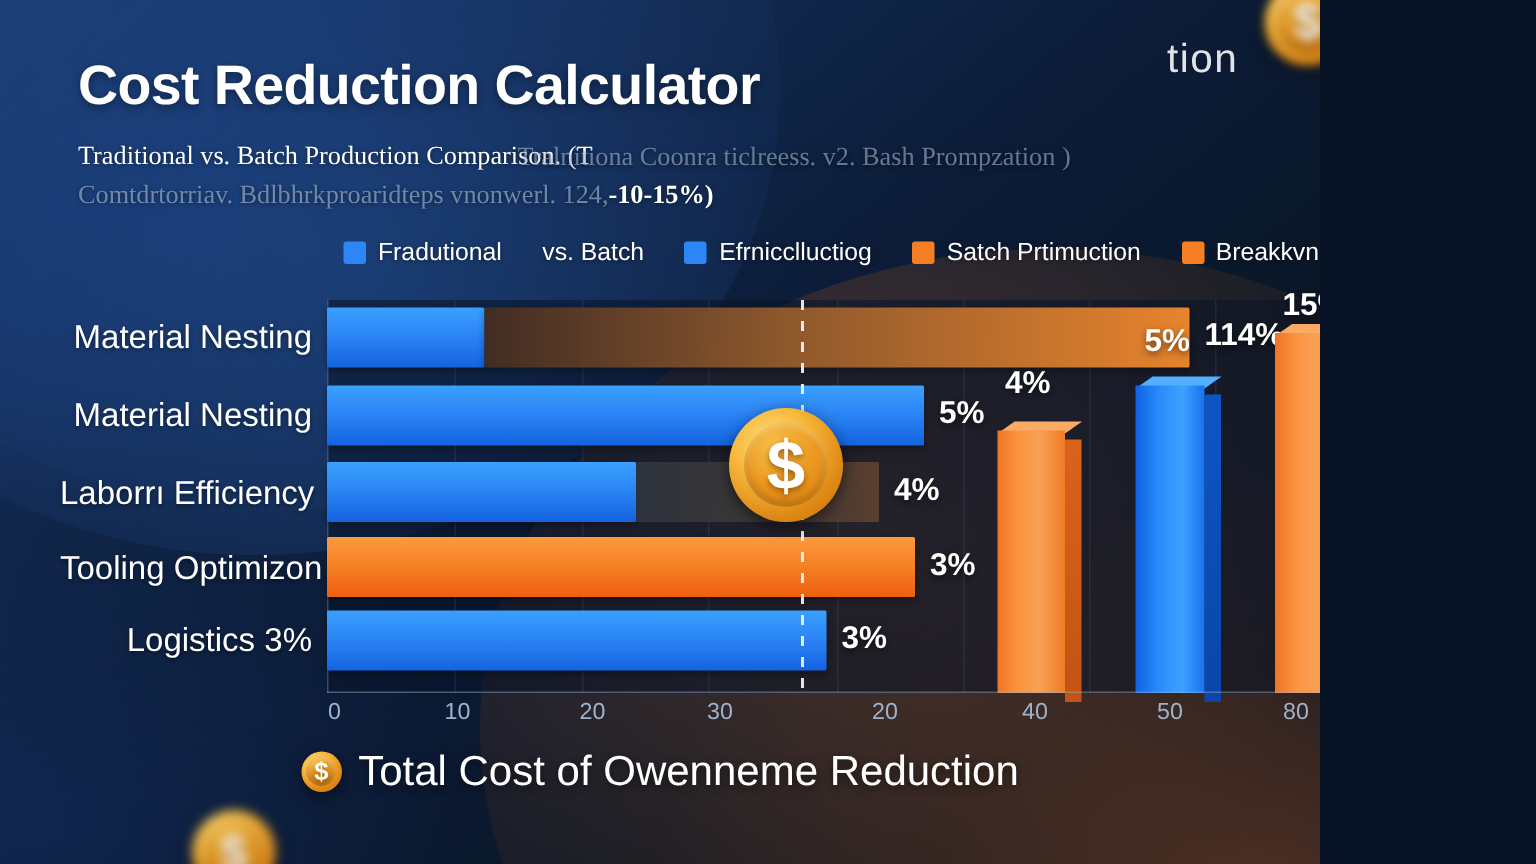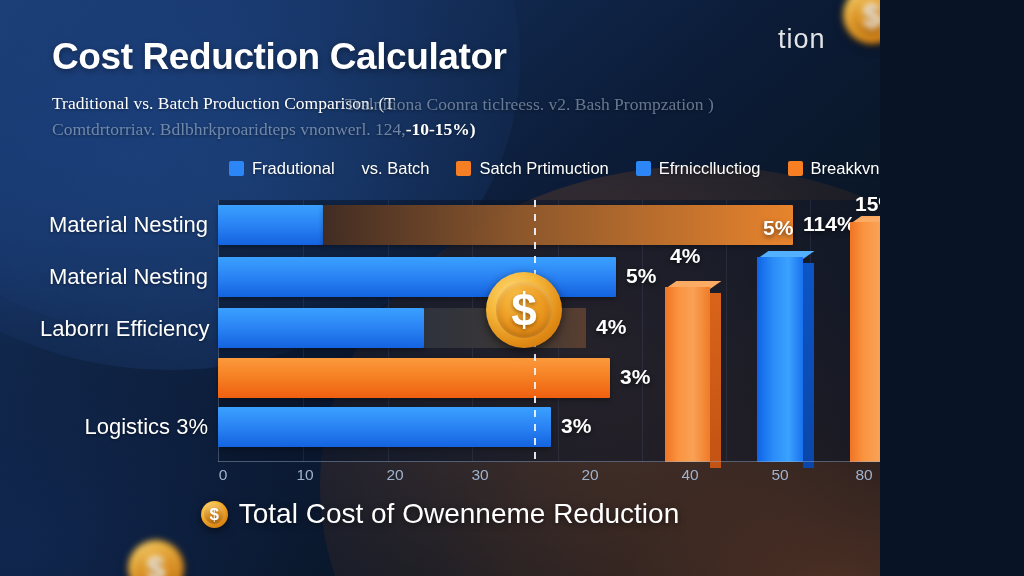--- a/index.html
+++ b/index.html
@@ -226,37 +226,38 @@
 
   <div id="legend">
     <div class="legend-item">
       <span class="legend-swatch" style="background:#2c86f5"></span>
       <span class="legend-text">Fradutional</span>
     </div>
     <div class="legend-item">
       <span class="legend-plain">vs. Batch</span>
     </div>
     <div class="legend-item">
+      <span class="legend-swatch" style="background:#2c86f5"></span>
+      <span class="legend-text">Efrnicclluctiog</span>
+    </div>
+    <div class="legend-item">
       <span class="legend-swatch" style="background:#f57f22"></span>
       <span class="legend-text">Satch Prtimuction</span>
-    </div>
-    <div class="legend-item">
-      <span class="legend-swatch" style="background:#2c86f5"></span>
-      <span class="legend-text">Efrnicclluctiog</span>
     </div>
     <div class="legend-item">
       <span class="legend-swatch" style="background:#f57f22"></span>
       <span class="legend-text">Breakkvn</span>
     </div>
   </div>
 
   <div id="ylabels">
     <div class="ylabel" style="top:12px">Material Nesting</div>
     <div class="ylabel" style="top:64px">Material Nesting</div>
     <div class="ylabel" style="top:116px">Laborrı Efficiency</div>
+    <div class="ylabel" style="top:166px">Tooling Optimizon</div>
     <div class="ylabel" style="top:214px">Logistics 3%</div>
   </div>
 
   <div id="plot">
     <div id="plot-bg"></div>
 
     <div class="axis-line-left"></div>
     <div class="vgrid" style="left:85px"></div>
     <div class="vgrid" style="left:170px"></div>
     <div class="vgrid" style="left:254px"></div>

